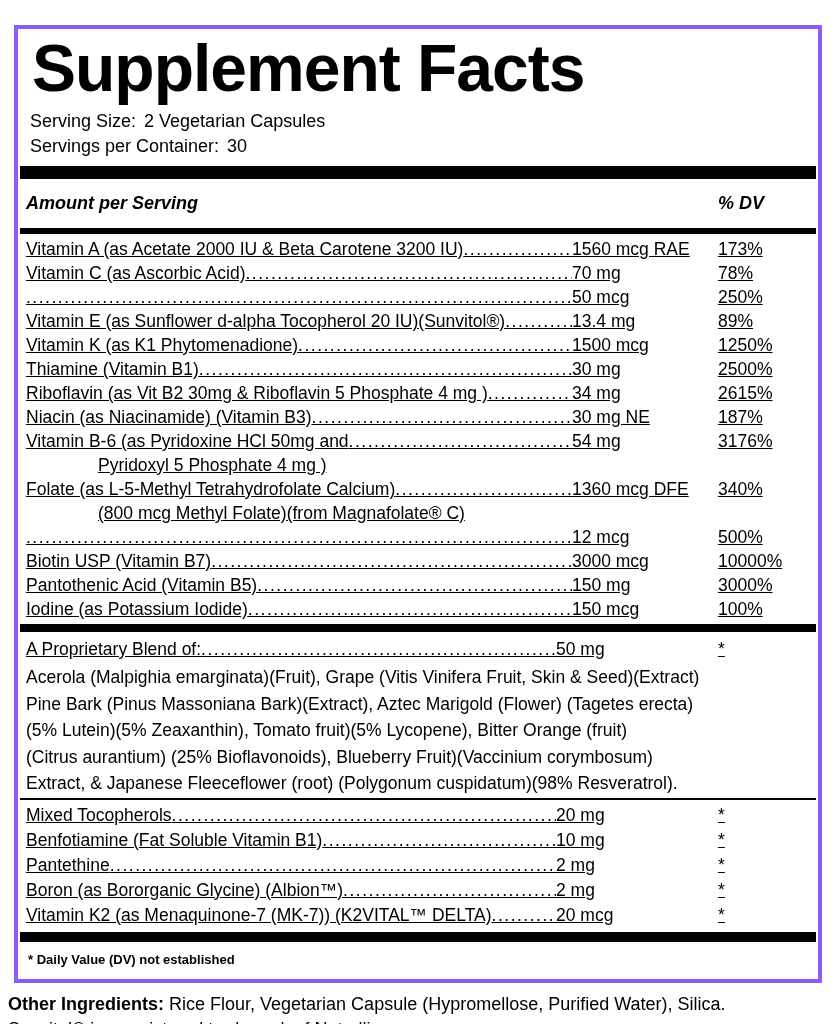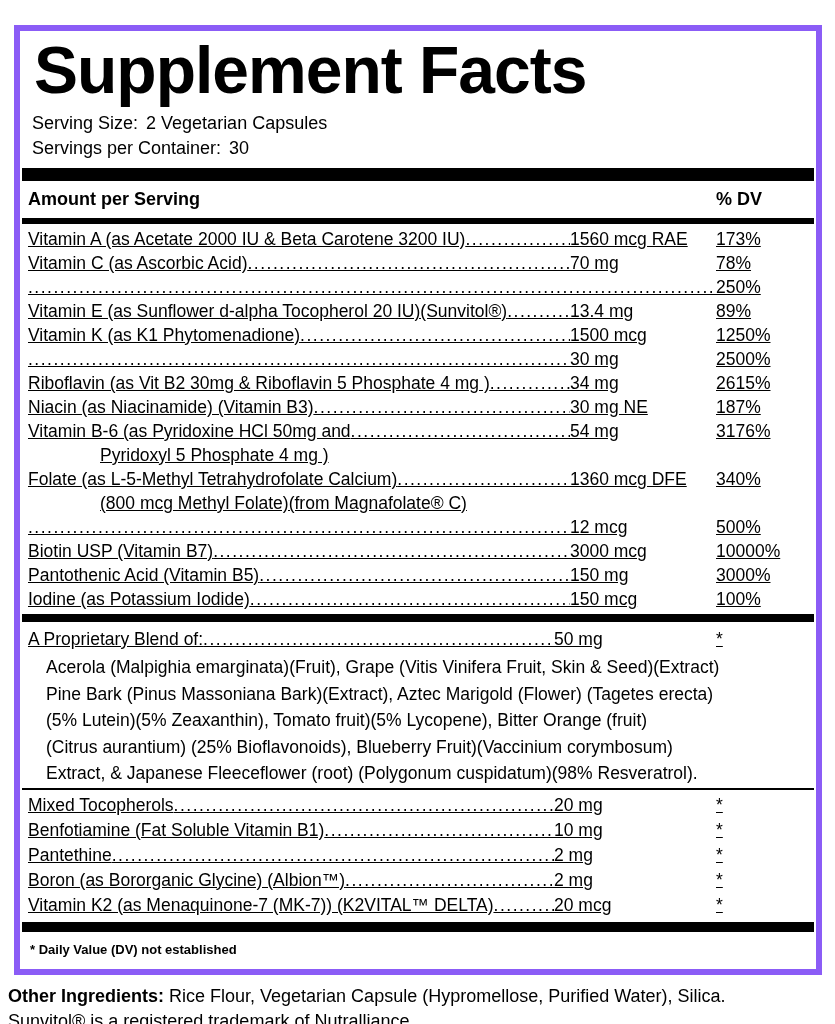--- a/index.html
+++ b/index.html
@@ -10,21 +10,21 @@
   body {
     width: 835px;
     min-height: 1024px;
     font-family: "Liberation Sans", "DejaVu Sans", sans-serif;
     color: #000;
     font-size: 18px;
     -webkit-font-smoothing: antialiased;
   }
   .facts-box {
     margin: 25px 13px 8px 14px;
-    border: 6px solid #8b5cf6;
+    border: 4px solid #8b5cf6;
     padding: 2px 8px 4px 8px;
   }
   .title {
     font-size: 66px;
     font-weight: bold;
     letter-spacing: -1px;
     line-height: 70px;
     margin: 2px 0 6px 6px;
     white-space: nowrap;
   }
@@ -38,21 +38,22 @@
   .bar-xl   { height: 13px; margin-top: 7px; }
   .bar-md   { height: 6px; }
   .bar-sec  { height: 8px; margin-top: 3px; margin-bottom: 4px; }
   .bar-foot { height: 10px; margin-top: 4px; margin-bottom: 4px; }
   .hdr {
     display: flex;
     align-items: baseline;
     font-weight: bold;
     font-size: 18px;
     line-height: 27px;
-    padding: 5px 0;
+    padding: 11px 0;
+    font-style: italic;
   }
   .hdr .spacer { flex: 1; }
   .hdr .dvh { width: 92px; }
   .rows { margin-top: 3px; text-decoration: underline; }
   .row {
     display: flex;
     align-items: baseline;
     font-size: 17.5px;
     line-height: 24px;
     white-space: nowrap;
@@ -76,21 +77,20 @@
     font-size: 17.5px;
     line-height: 24px;
     padding-left: 72px;
     white-space: nowrap;
   }
   .blend-desc { margin-top: 1px; }
   .blend-line {
     font-size: 17.5px;
     line-height: 26.5px;
     white-space: nowrap;
-    margin-left: 18px;
   }
   .rule-thin {
     border-top: 2px solid #000;
     margin: 1px -6px 2px;
   }
   .footnote {
     font-size: 13px;
     line-height: 26px;
     padding: 1px 0 2px 2px;
     font-weight: bold;
@@ -138,35 +138,37 @@
         <span class="dv">173%</span>
       </div>
       <div class="row">
         <span class="rname">Vitamin C (as Ascorbic Acid)</span>
         <span class="dots"></span>
         <span class="amt">70 mg</span>
         <span class="dv">78%</span>
       </div>
       <div class="row">
         <span class="dots"></span>
+        <span class="amt">50 mcg</span>
         <span class="dv">250%</span>
       </div>
       <div class="row">
         <span class="rname">Vitamin E (as Sunflower d-alpha Tocopherol 20 IU)(Sunvitol®)</span>
         <span class="dots"></span>
         <span class="amt">13.4 mg</span>
         <span class="dv">89%</span>
       </div>
       <div class="row">
         <span class="rname">Vitamin K (as K1 Phytomenadione)</span>
         <span class="dots"></span>
         <span class="amt">1500 mcg</span>
         <span class="dv">1250%</span>
       </div>
       <div class="row">
+        <span class="rname">Thiamine (Vitamin B1)</span>
         <span class="dots"></span>
         <span class="amt">30 mg</span>
         <span class="dv">2500%</span>
       </div>
       <div class="row">
         <span class="rname">Riboflavin (as Vit B2 30mg &amp; Riboflavin 5 Phosphate 4 mg )</span>
         <span class="dots"></span>
         <span class="amt">34 mg</span>
         <span class="dv">2615%</span>
       </div>

